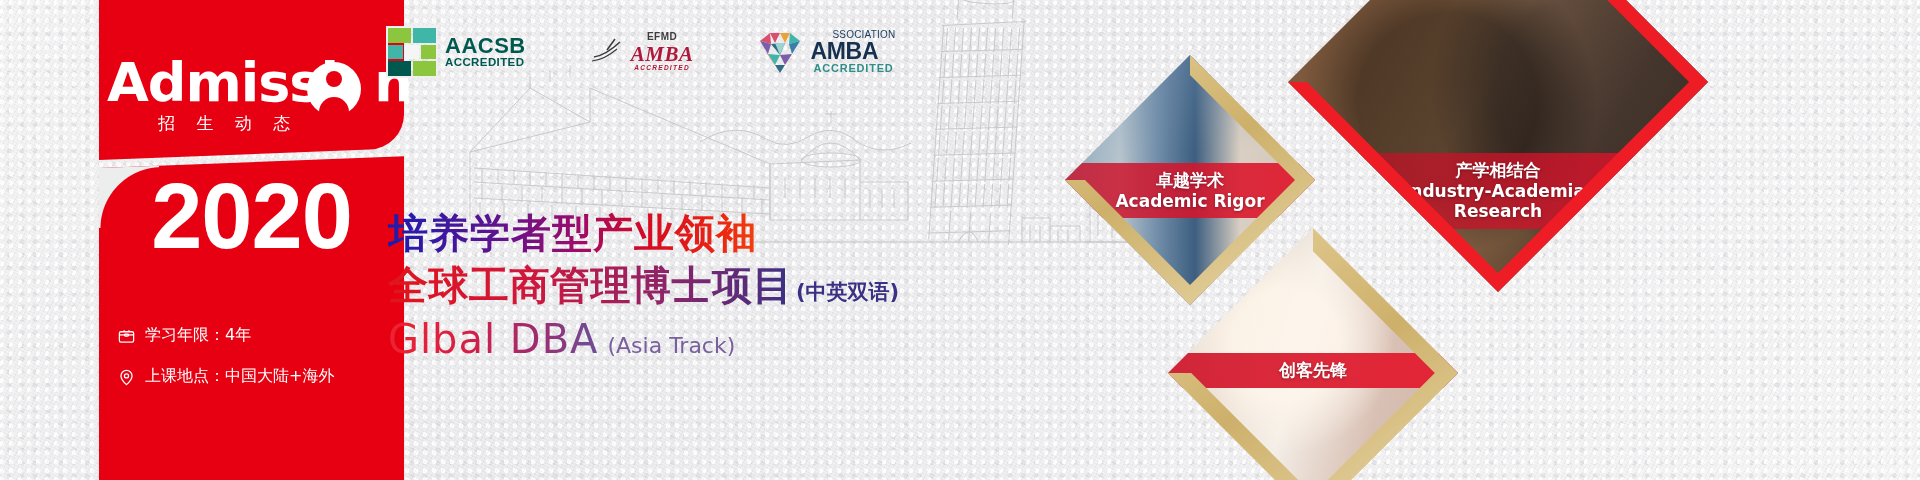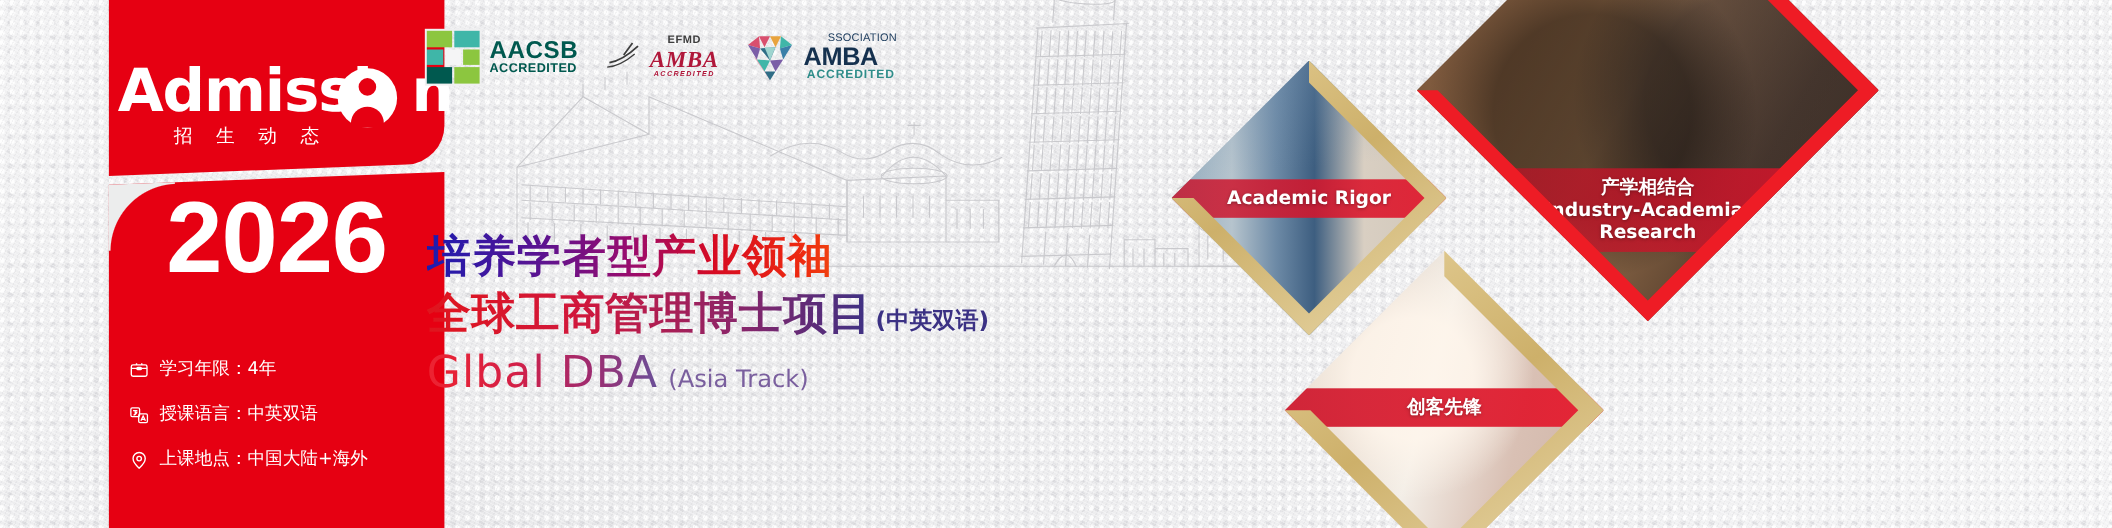--- a/index.html
+++ b/index.html
@@ -85,21 +85,21 @@
   }
   .info-list{ position:absolute; left:18px; top:325px; width:290px; }
   .info-row{
     display:flex; align-items:flex-end; gap:9px;
     color:#fff; font-size:16px; margin-bottom:20px;
     font-family:"DejaVu Sans","Liberation Sans",sans-serif; white-space:nowrap;
   }
   .info-row .ico{ width:19px; height:19px; flex:0 0 19px; display:block; }
 
   
-  .accred{ position:absolute; left:386px; top:26px; display:flex; align-items:center; gap:24px; }
+  .accred{ position:absolute; left:386px; top:26px; display:flex; align-items:center; gap:64px; }
   .acc-item{ display:flex; align-items:center; gap:7px; }
   .aacsb-txt{ display:flex; flex-direction:column; line-height:1; }
   .aacsb-main{ font-size:22px; font-weight:700; color:#00594f; letter-spacing:.5px;
                font-family:"Liberation Sans",sans-serif; }
   .aacsb-sub{ font-size:11.5px; font-weight:700; color:#00594f; letter-spacing:.4px;
               font-family:"Liberation Sans",sans-serif; }
   .equis-txt{ display:flex; flex-direction:column; align-items:center; line-height:1.05; }
   .efmd{ font-size:10px; font-weight:700; color:#3d3d3d; letter-spacing:.5px;
          font-family:"Liberation Sans",sans-serif; }
   .equis{ font-size:21px; font-weight:700; font-style:italic; color:#b0173a;
@@ -307,43 +307,34 @@
           <span>Admissi</span><span style="visibility:hidden">o</span><span>n</span>
         </div>
         <div class="person-o">
           <span class="head"></span>
             <span class="body"></span>
         </div>
         <div class="logo-cn">招 生 动 态</div>
       </div>
     </div>
 
-    <div class="year">2026</div>
+    <div class="year">2020</div>
 
     <div class="info-list">
 
       <div class="info-row">
         <svg class="ico" viewBox="0 0 24 24" fill="none" stroke="#fff" stroke-width="1.6">
           <rect x="3" y="6" width="18" height="13" rx="2"></rect>
           <path d="M3 10h18"></path>
             <path d="M9 6V4M15 6V4"></path>
             <rect x="9.5" y="9" width="5" height="2.4" rx="1"></rect>
         </svg>
         <span>学习年限：4年</span>
       </div>
 
-      <div class="info-row">
-        <svg class="ico" viewBox="0 0 24 24" fill="none" stroke="#fff" stroke-width="1.5">
-          <rect x="2.5" y="3.5" width="10" height="10" rx="1.5"></rect>
-          <path d="M5 6.6h5M7.5 6.6v5.2M5.6 11.8c2.4-.6 3.6-2.4 3.9-4"></path>
-          <rect x="11.5" y="10.5" width="10" height="10" rx="1.5"></rect>
-          <path d="M14 18.4l2.6-5.6 2.6 5.6M15 16.7h3.3"></path>
-        </svg>
-        <span>授课语言：中英双语</span>
-      </div>
 
       <div class="info-row">
         <svg class="ico" viewBox="0 0 24 24" fill="none" stroke="#fff" stroke-width="1.6">
           <path d="M12 21s7-6.2 7-11a7 7 0 10-14 0c0 4.8 7 11 7 11z"></path>
           <circle cx="12" cy="10" r="2.6"></circle>
         </svg>
         <span>上课地点：中国大陆+海外</span>
       </div>
 
     </div>
@@ -430,20 +421,21 @@
           <span class="en">Research</span>
         </div>
       </div>
       <div class="frame"></div>
     </div>
 
     <div class="dia" id="dia1">
       <div class="clip">
         <div class="photo"></div>
         <div class="cap">
+          <span class="cn">卓越学术</span>
           <span class="en">Academic Rigor</span>
         </div>
       </div>
       <div class="frame"></div>
     </div>
 
     <div class="dia" id="dia3">
       <div class="clip">
         <div class="photo"></div>
         <div class="cap">

